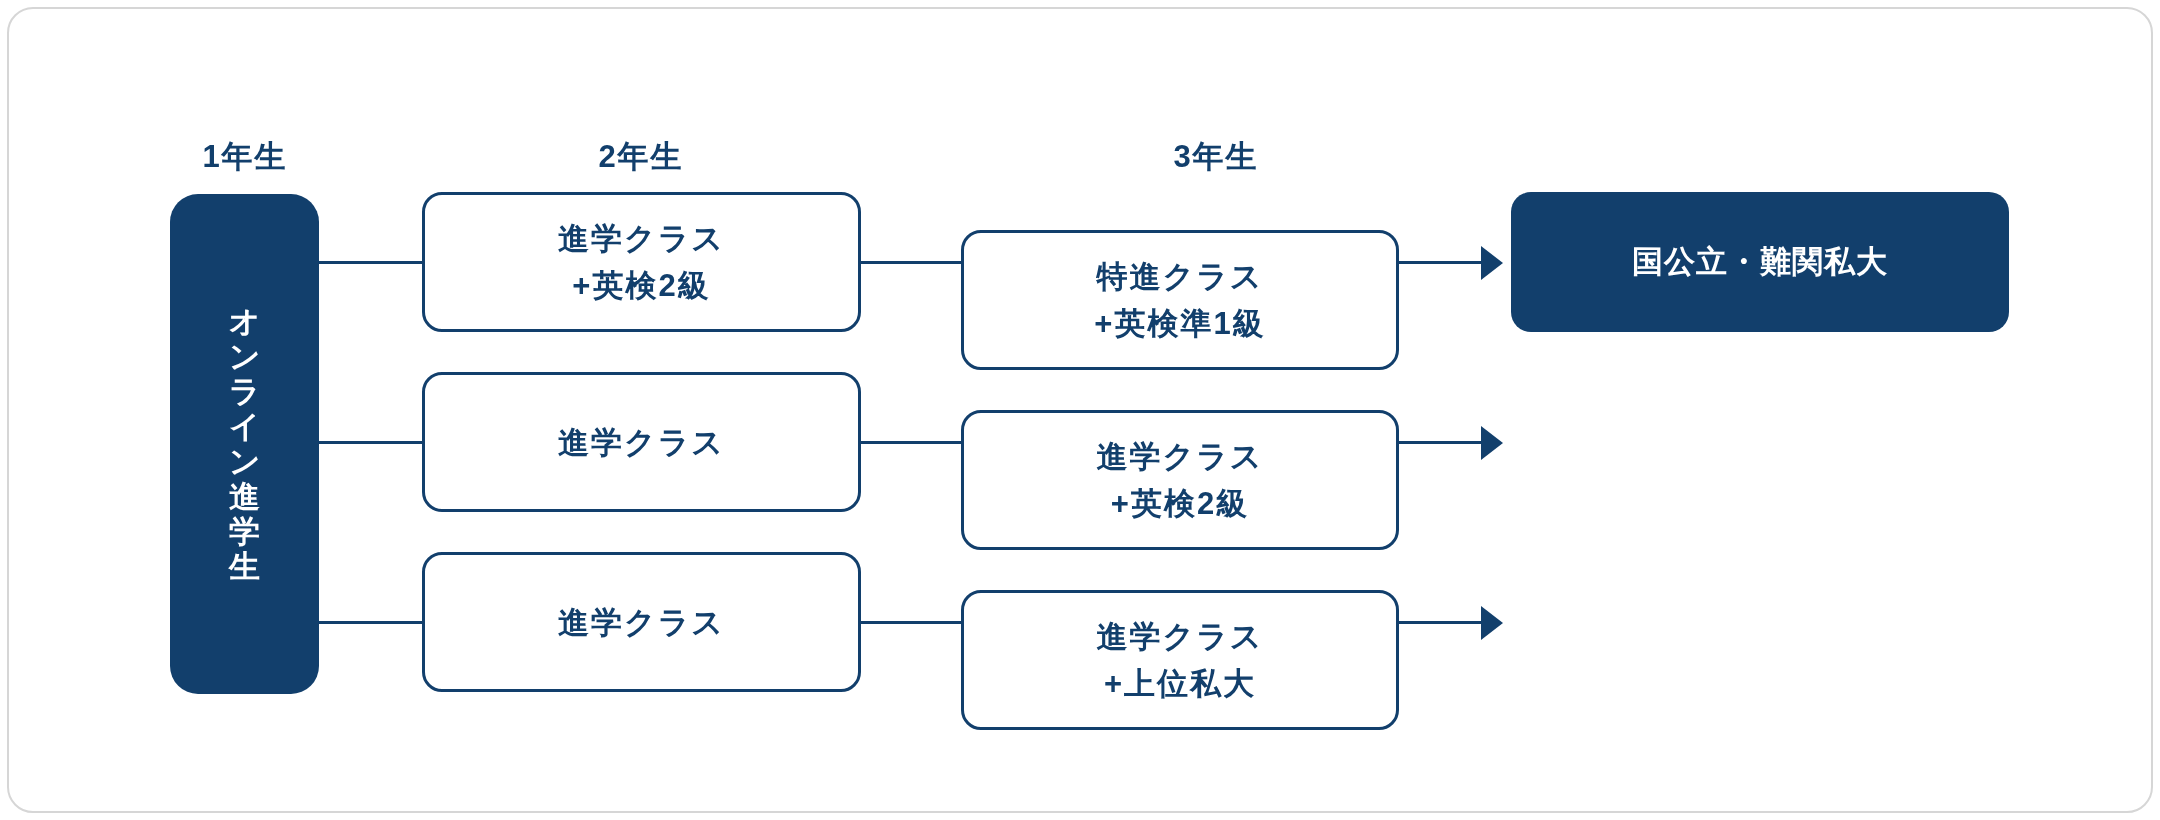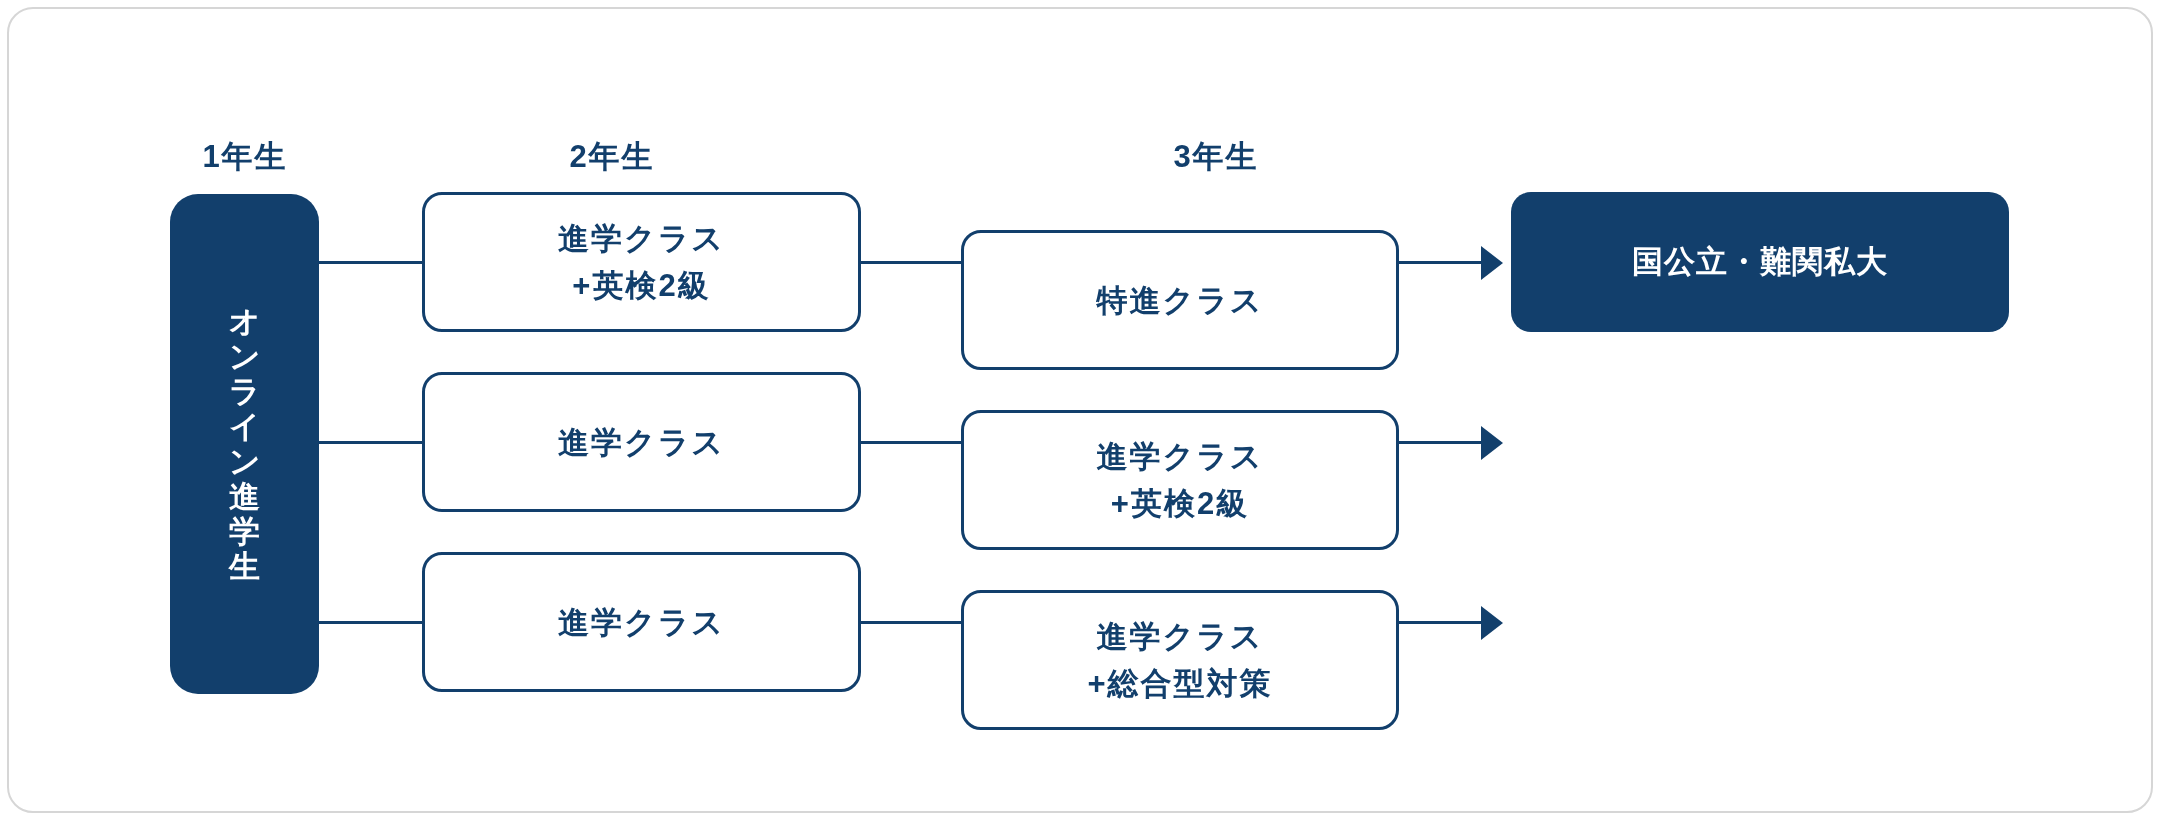--- a/index.html
+++ b/index.html
@@ -115,21 +115,21 @@
   .ar2 { top: 417px; }
   .ar3 { top: 597px; }
 </style>
 </head>
 <body>
 
 <div class="stage">
   <div class="card">
 
     <div class="hdr" style="left:236px">1年生</div>
-    <div class="hdr" style="left:603px">2年生</div>
+    <div class="hdr" style="left:632px">2年生</div>
     <div class="hdr" style="left:1207px">3年生</div>
 
     <div class="startbox">
       <div class="vtext">
           <span class="vchar">オ</span>
           <span class="vchar">ン</span>
           <span class="vchar">ラ</span>
           <span class="vchar">イ</span>
           <span class="vchar">ン</span>
           <span class="vchar">進</span>
@@ -137,41 +137,42 @@
           <span class="vchar">生</span>
         </div>
     </div>
 
     <div class="box white c2 r1">
       <span class="line">進学クラス</span>
       <span class="line">+英検2級</span>
     </div>
     <div class="box white c3 r1">
       <span class="line">特進クラス</span>
+      <span class="line">+英検準1級</span>
     </div>
     <div class="box dark c4 r1">
       <span class="outcome-label">国公立・難関私大</span>
     </div>
 
     <div class="box white c2 r2">
       <span class="line">進学クラス</span>
 
     </div>
     <div class="box white c3 r2">
       <span class="line">進学クラス</span>
       <span class="line">+英検2級</span>
     </div>
 
     <div class="box white c2 r3">
       <span class="line">進学クラス</span>
 
     </div>
     <div class="box white c3 r3">
       <span class="line">進学クラス</span>
-      <span class="line">+総合型対策</span>
+      <span class="line">+上位私大</span>
     </div>
 
     <div class="link seg-a lr1"></div>
     <div class="link seg-a lr2"></div>
     <div class="link seg-a lr3"></div>
 
     <div class="link seg-b lr1"></div>
     <div class="link seg-b lr2"></div>
     <div class="link seg-b lr3"></div>
 

